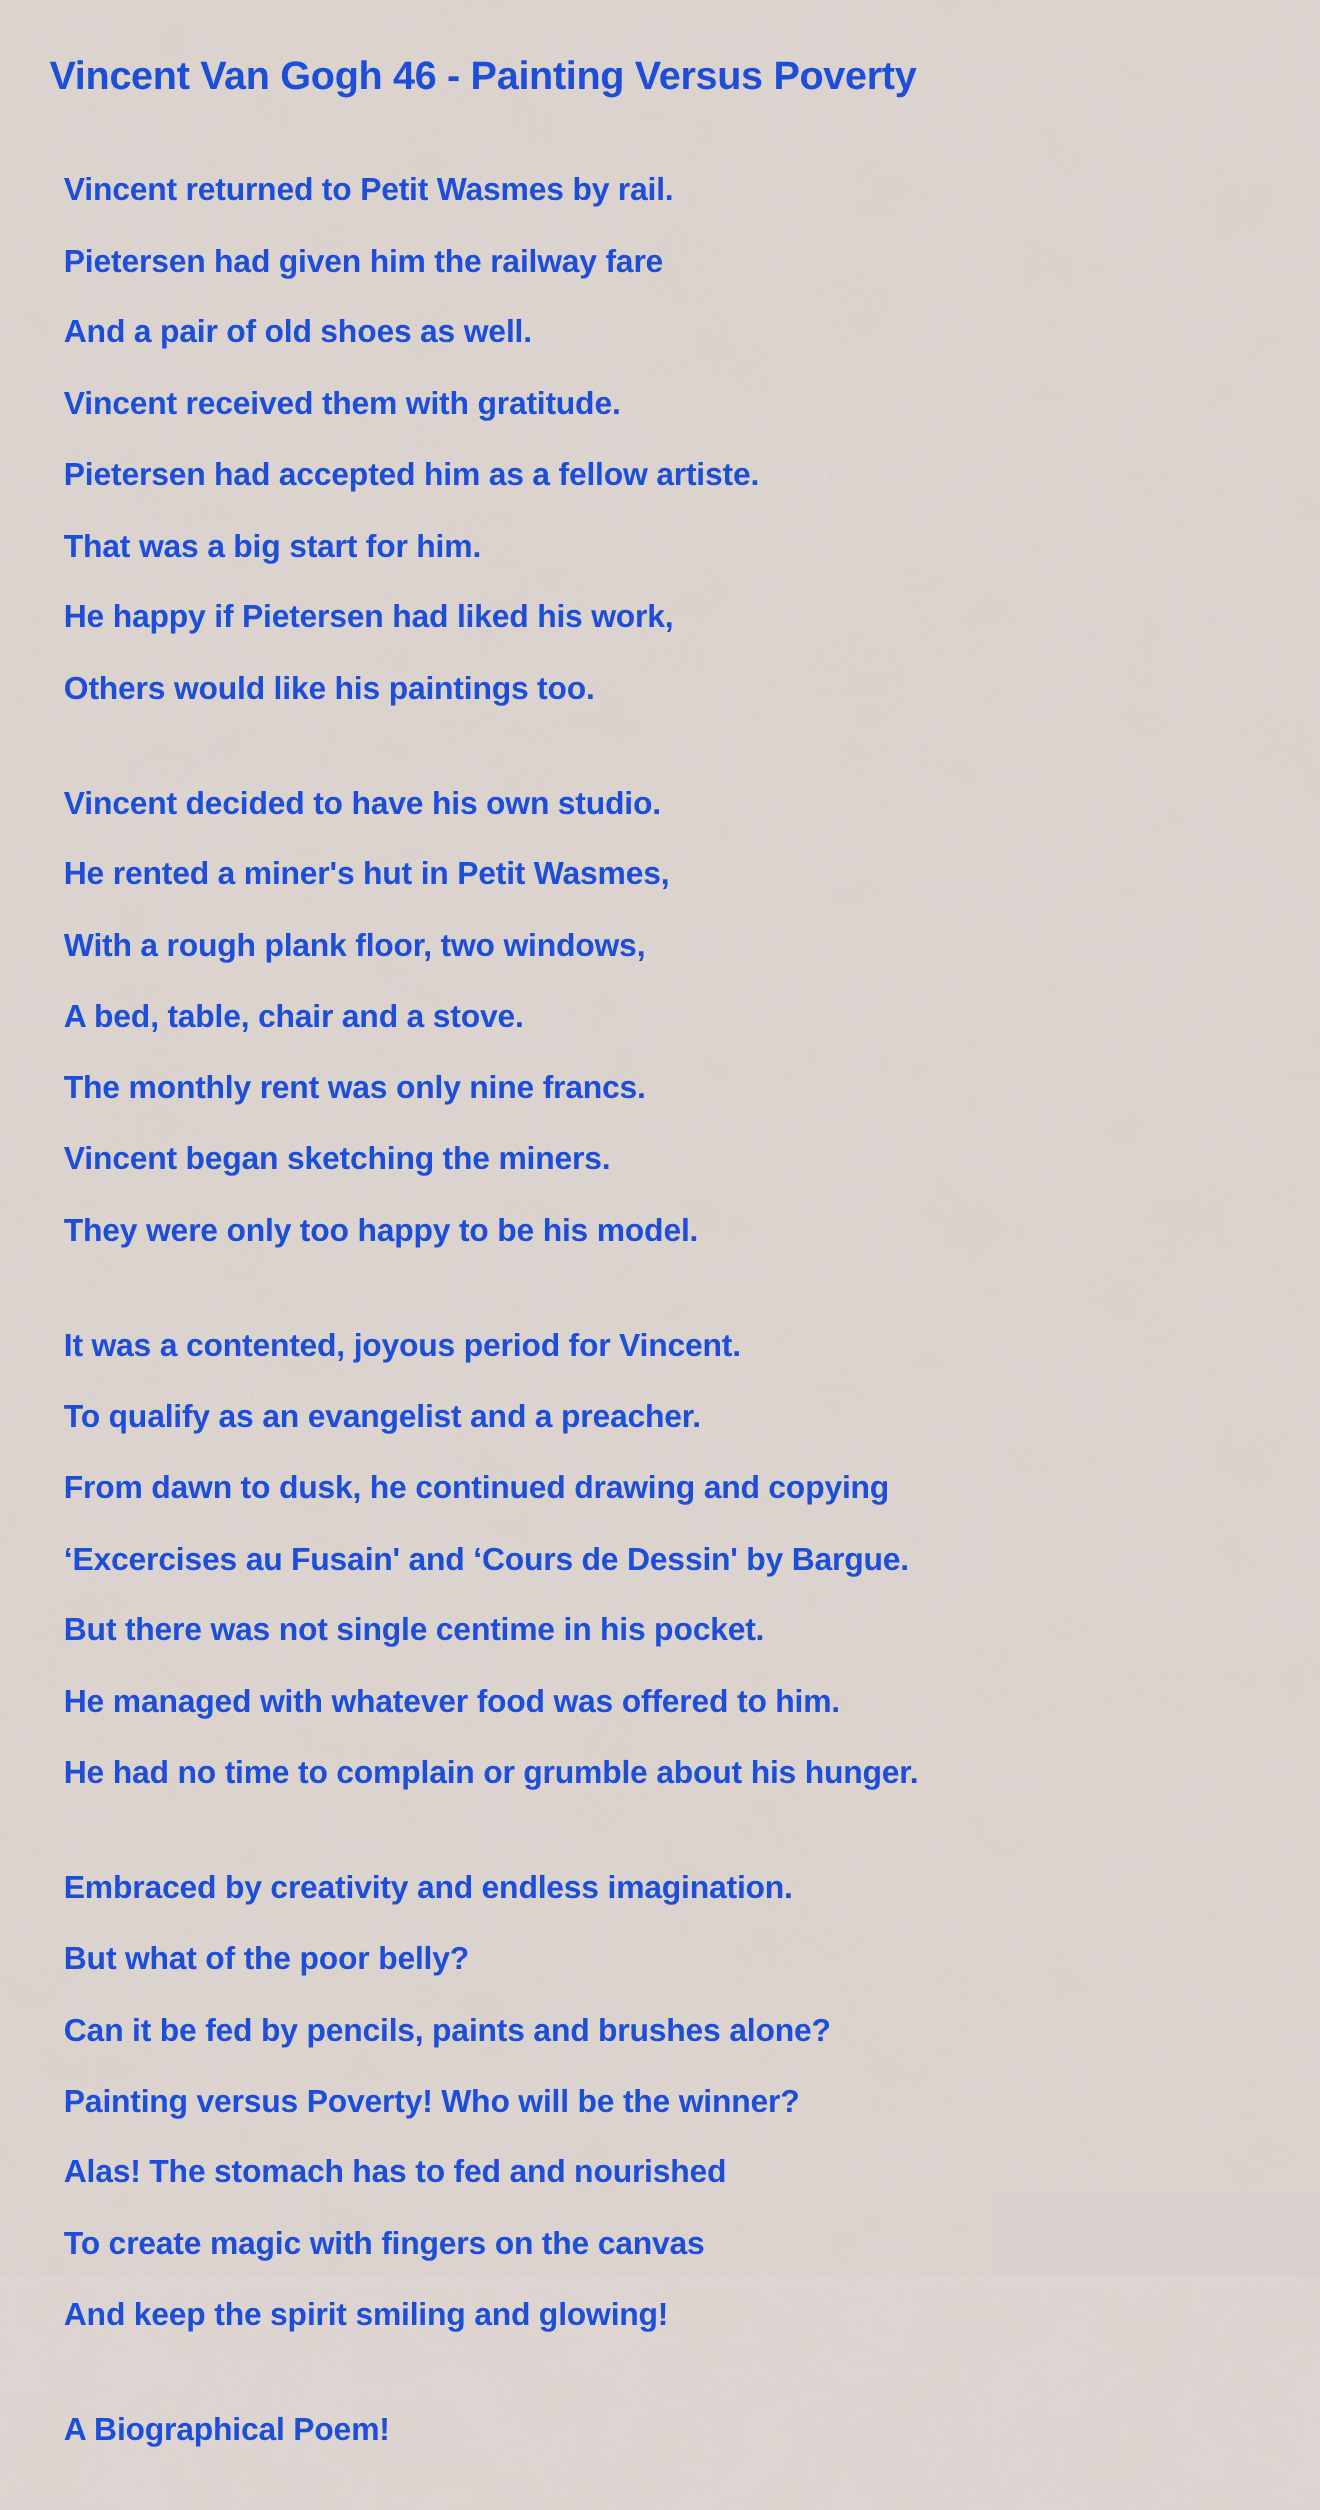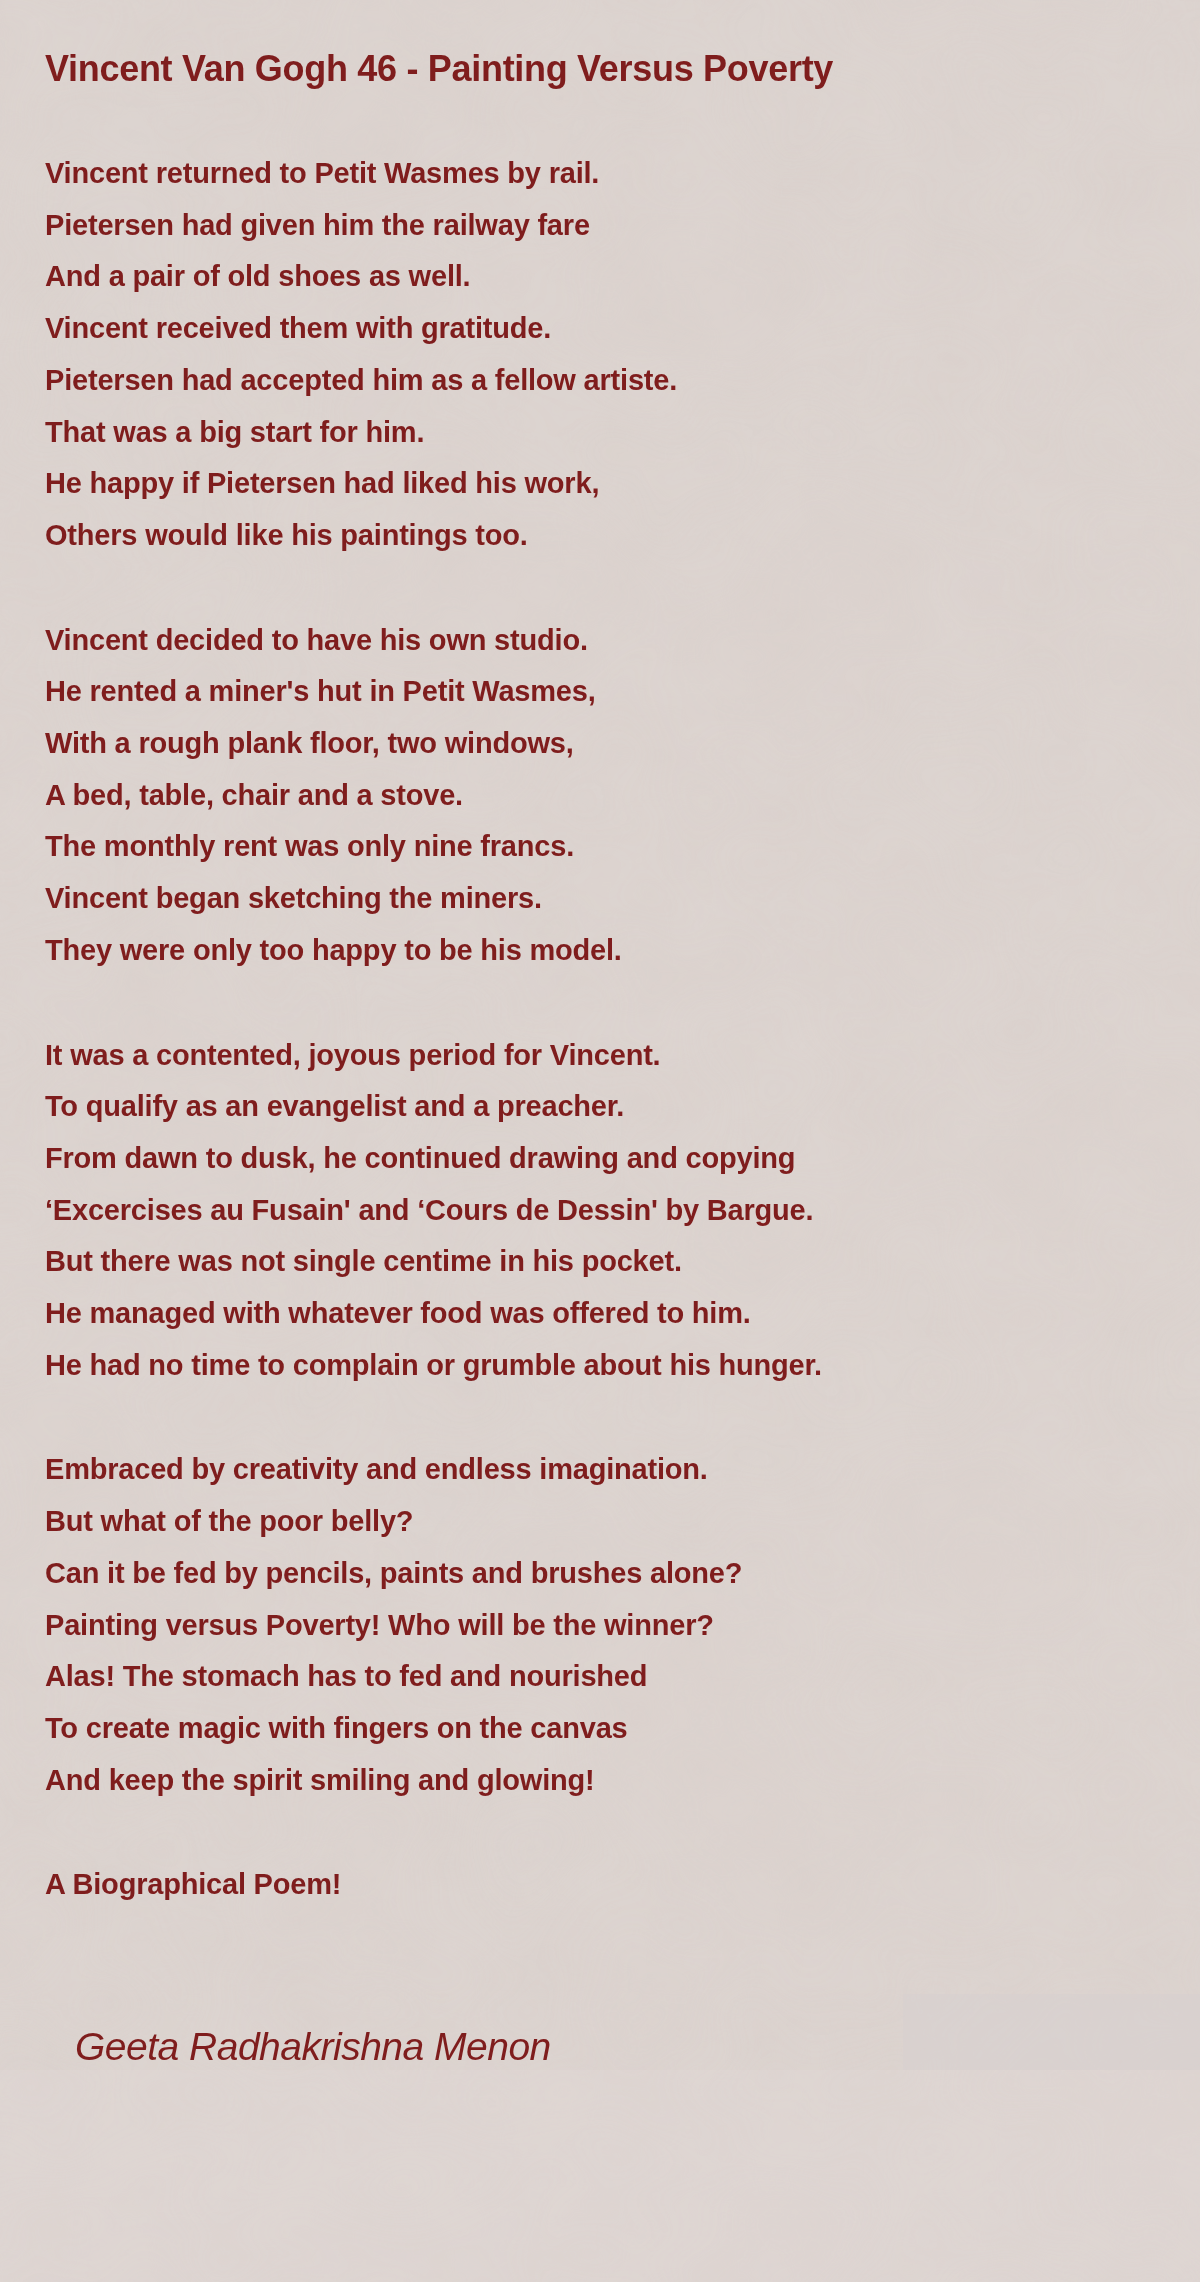--- a/index.html
+++ b/index.html
@@ -7,21 +7,21 @@
     padding: 0;
     background: #ffffff;
   }
   .page {
     position: relative;
     width: 1200px;
     height: 2282px;
     background: #ddd5d1;
     overflow: hidden;
     font-family: "Liberation Sans", sans-serif;
-    color: #7f1d1d;
+    color: #1d4ed8;
   }
   .texture {
     position: absolute;
     left: 0;
     top: 0;
     width: 1200px;
     height: 2282px;
     display: block;
     pointer-events: none;
   }
@@ -57,21 +57,21 @@
     line-height: 36px;
     letter-spacing: -0.3px;
     margin: 51px 0 0 0;
   }
   .poem-body {
     margin-top: 61px;
   }
   .stanza { margin: 0; }
   .stanza + .stanza { margin-top: 53px; }
   .line {
-    margin: 0;
+    margin: 13px;
     font-size: 29px;
     font-weight: bold;
     line-height: 51.7px;
     letter-spacing: -0.2px;
     white-space: nowrap;
   }
   .note-block { margin-top: 53px; }
   .signature {
     margin: 110px 0 0 30px;
     font-size: 39px;

